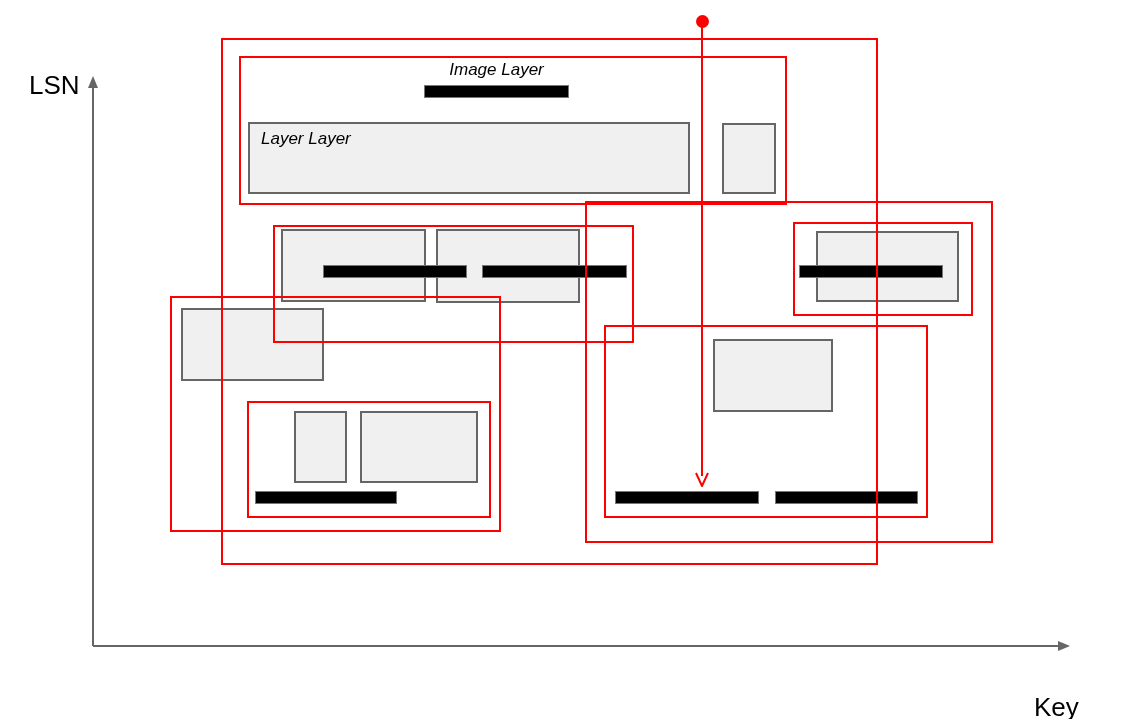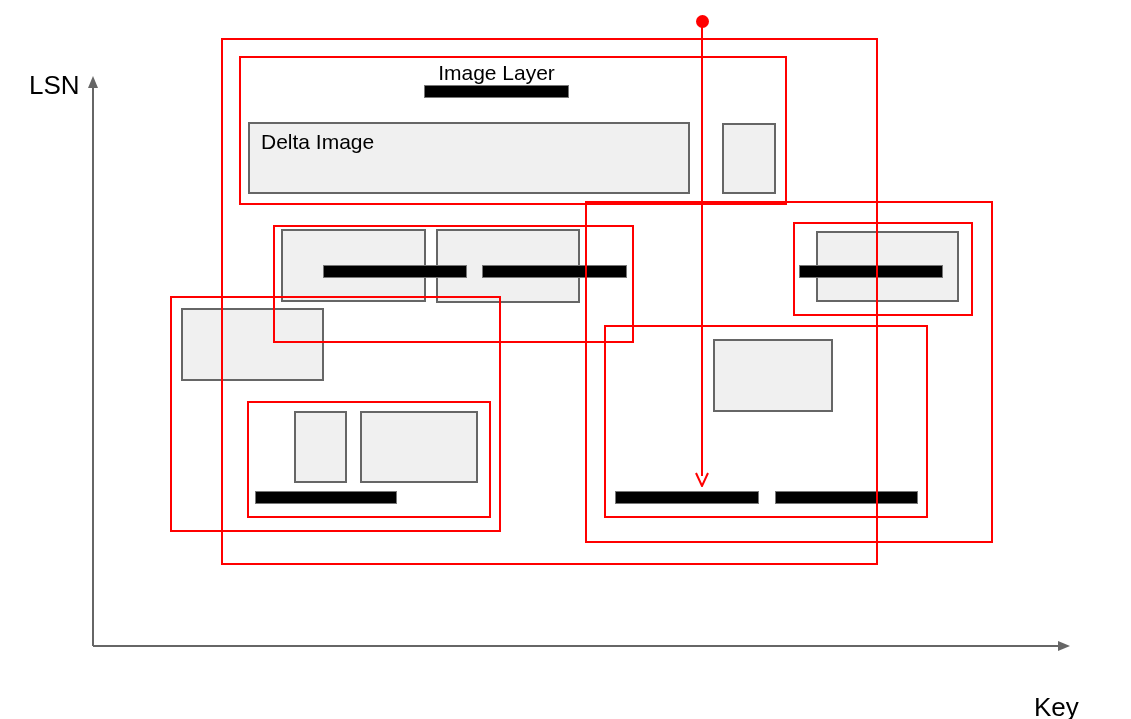--- a/index.html
+++ b/index.html
@@ -29,22 +29,22 @@
     position:absolute;border:2px solid var(--highlight);
     box-sizing:border-box;background:transparent;z-index:3;
   }
   .red-line{position:absolute;background:var(--highlight);z-index:4;}
   .red-dot{
     position:absolute;width:13px;height:13px;border-radius:50%;
     background:var(--highlight);z-index:4;
   }
   .arrow-head-svg{position:absolute;z-index:4;}
   .layer-label{
-    position:absolute;color:var(--text);font-size:21px;line-height:1.1;
-    white-space:nowrap;z-index:5;
+    position:absolute;color:var(--text);font-size:17px;line-height:1.1;
+    white-space:nowrap;z-index:5;font-style:italic;
   }
   .axis-label{
     position:absolute;color:var(--text);font-size:26px;line-height:1.1;
     white-space:nowrap;z-index:5;
   }
   .axis-line{position:absolute;background:var(--axis);z-index:0;}
   .tri-up{
     position:absolute;width:0;height:0;z-index:0;
     border-left:5px solid transparent;border-right:5px solid transparent;
     border-bottom:12px solid var(--axis);
@@ -95,15 +95,15 @@
   <div class="red-rect" style="left:247px;top:401px;width:244px;height:117px;"></div>
   <div class="red-rect" style="left:604px;top:325px;width:324px;height:193px;"></div>
 
   <div class="red-dot" style="left:696px;top:15px;"></div>
   <div class="red-line" style="left:701px;top:21px;width:2px;height:455px;"></div>
   <svg class="arrow-head-svg" style="left:694px;top:471px;" width="16" height="16" viewBox="0 0 16 16">
     <polyline points="2,2 8,15 14,2" fill="none" stroke="#ff0000" stroke-width="2"></polyline>
   </svg>
 
   <div class="layer-label center-text" style="left:404px;top:61px;width:185px;">Image Layer</div>
-  <div class="layer-label" style="left:261px;top:130px;">Delta Image</div>
+  <div class="layer-label" style="left:261px;top:130px;">Layer Layer</div>
 
 </div>
 
 </body></html>

